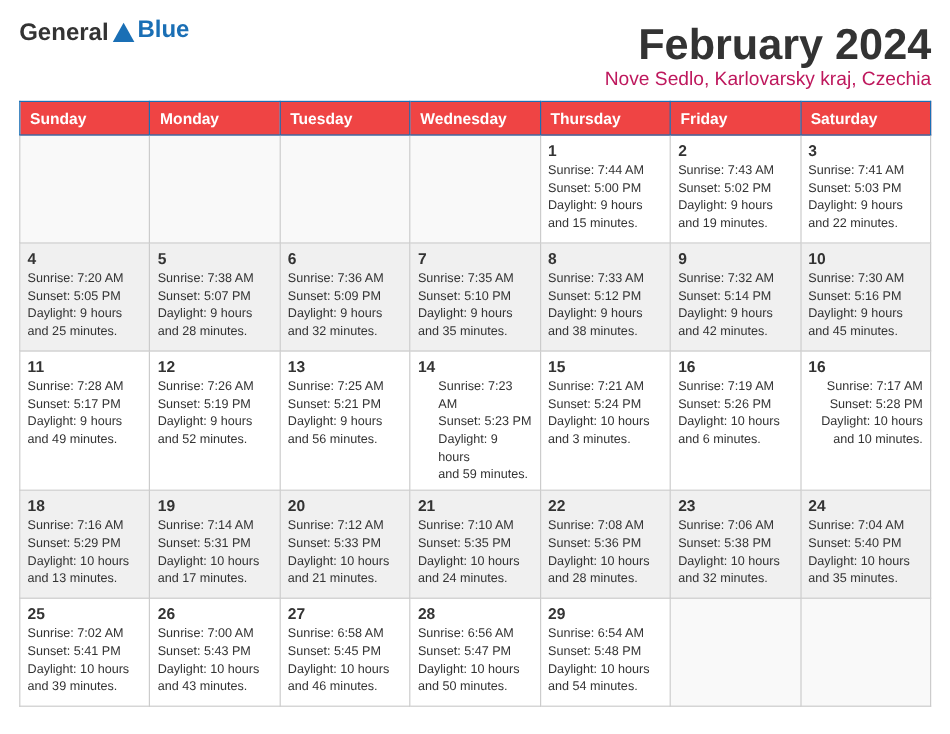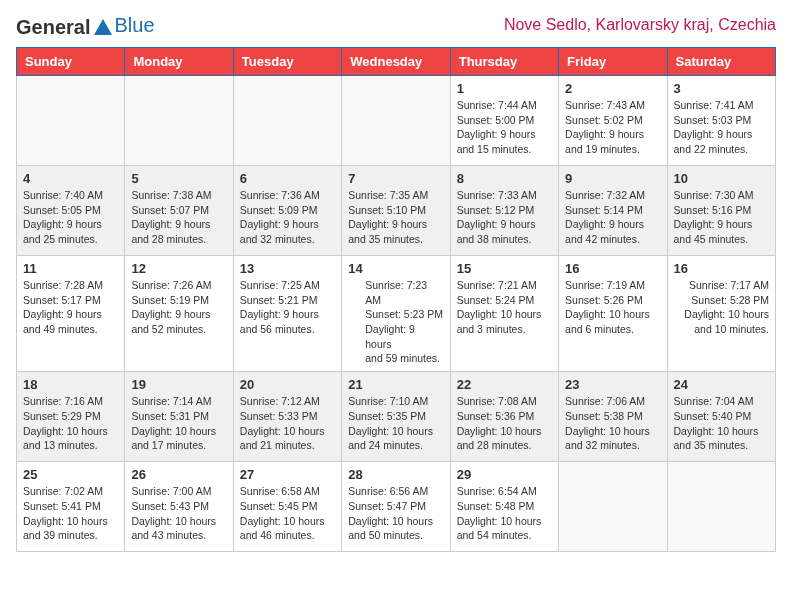--- a/index.html
+++ b/index.html
@@ -76,23 +76,24 @@
 <body>
 
 <div class="header-area">
   <div class="logo">
     <div style="display:flex;align-items:center;gap:2px;">
       <span style="font-size:20px;font-weight:bold;color:#333;">General</span>
       <svg width="22" height="22" viewBox="0 0 22 22">
         <polygon points="11,2 20,18 2,18" fill="#1a6fb5"></polygon>
       </svg>
     </div>
-    <span style="font-size:20px;font-weight:normal;color:#1a6fb5;margin-top:-4px;">Blue</span>
+    <span style="font-size:20px;font-weight:bold;color:#1a6fb5;margin-top:-4px;">Blue</span>
   </div>
   <div class="title-area">
+    <div class="month-title">February 2024</div>
     <div class="location-title">Nove Sedlo, Karlovarsky kraj, Czechia</div>
   </div>
 </div>
 
 <table class="calendar">
   <thead>
     <tr>
     <th>Sunday</th>
         <th>Monday</th>
         <th>Tuesday</th>
@@ -126,21 +127,21 @@
           <span class="day-num">3</span>
           <div class="day-info" style="white-space: pre-line;">Sunrise: 7:41 AM
 Sunset: 5:03 PM
 Daylight: 9 hours
 and 22 minutes.</div>
         </td>
       </tr>
       <tr class="row-shaded">
         <td>
           <span class="day-num">4</span>
-          <div class="day-info" style="white-space: pre-line;">Sunrise: 7:40 AM
+          <div class="day-info" style="white-space: pre-line;">Sunrise: 7:20 AM
 Sunset: 5:05 PM
 Daylight: 9 hours
 and 25 minutes.</div>
         </td>
         <td>
           <span class="day-num">5</span>
           <div class="day-info" style="white-space: pre-line;">Sunrise: 7:38 AM
 Sunset: 5:07 PM
 Daylight: 9 hours
 and 28 minutes.</div>

